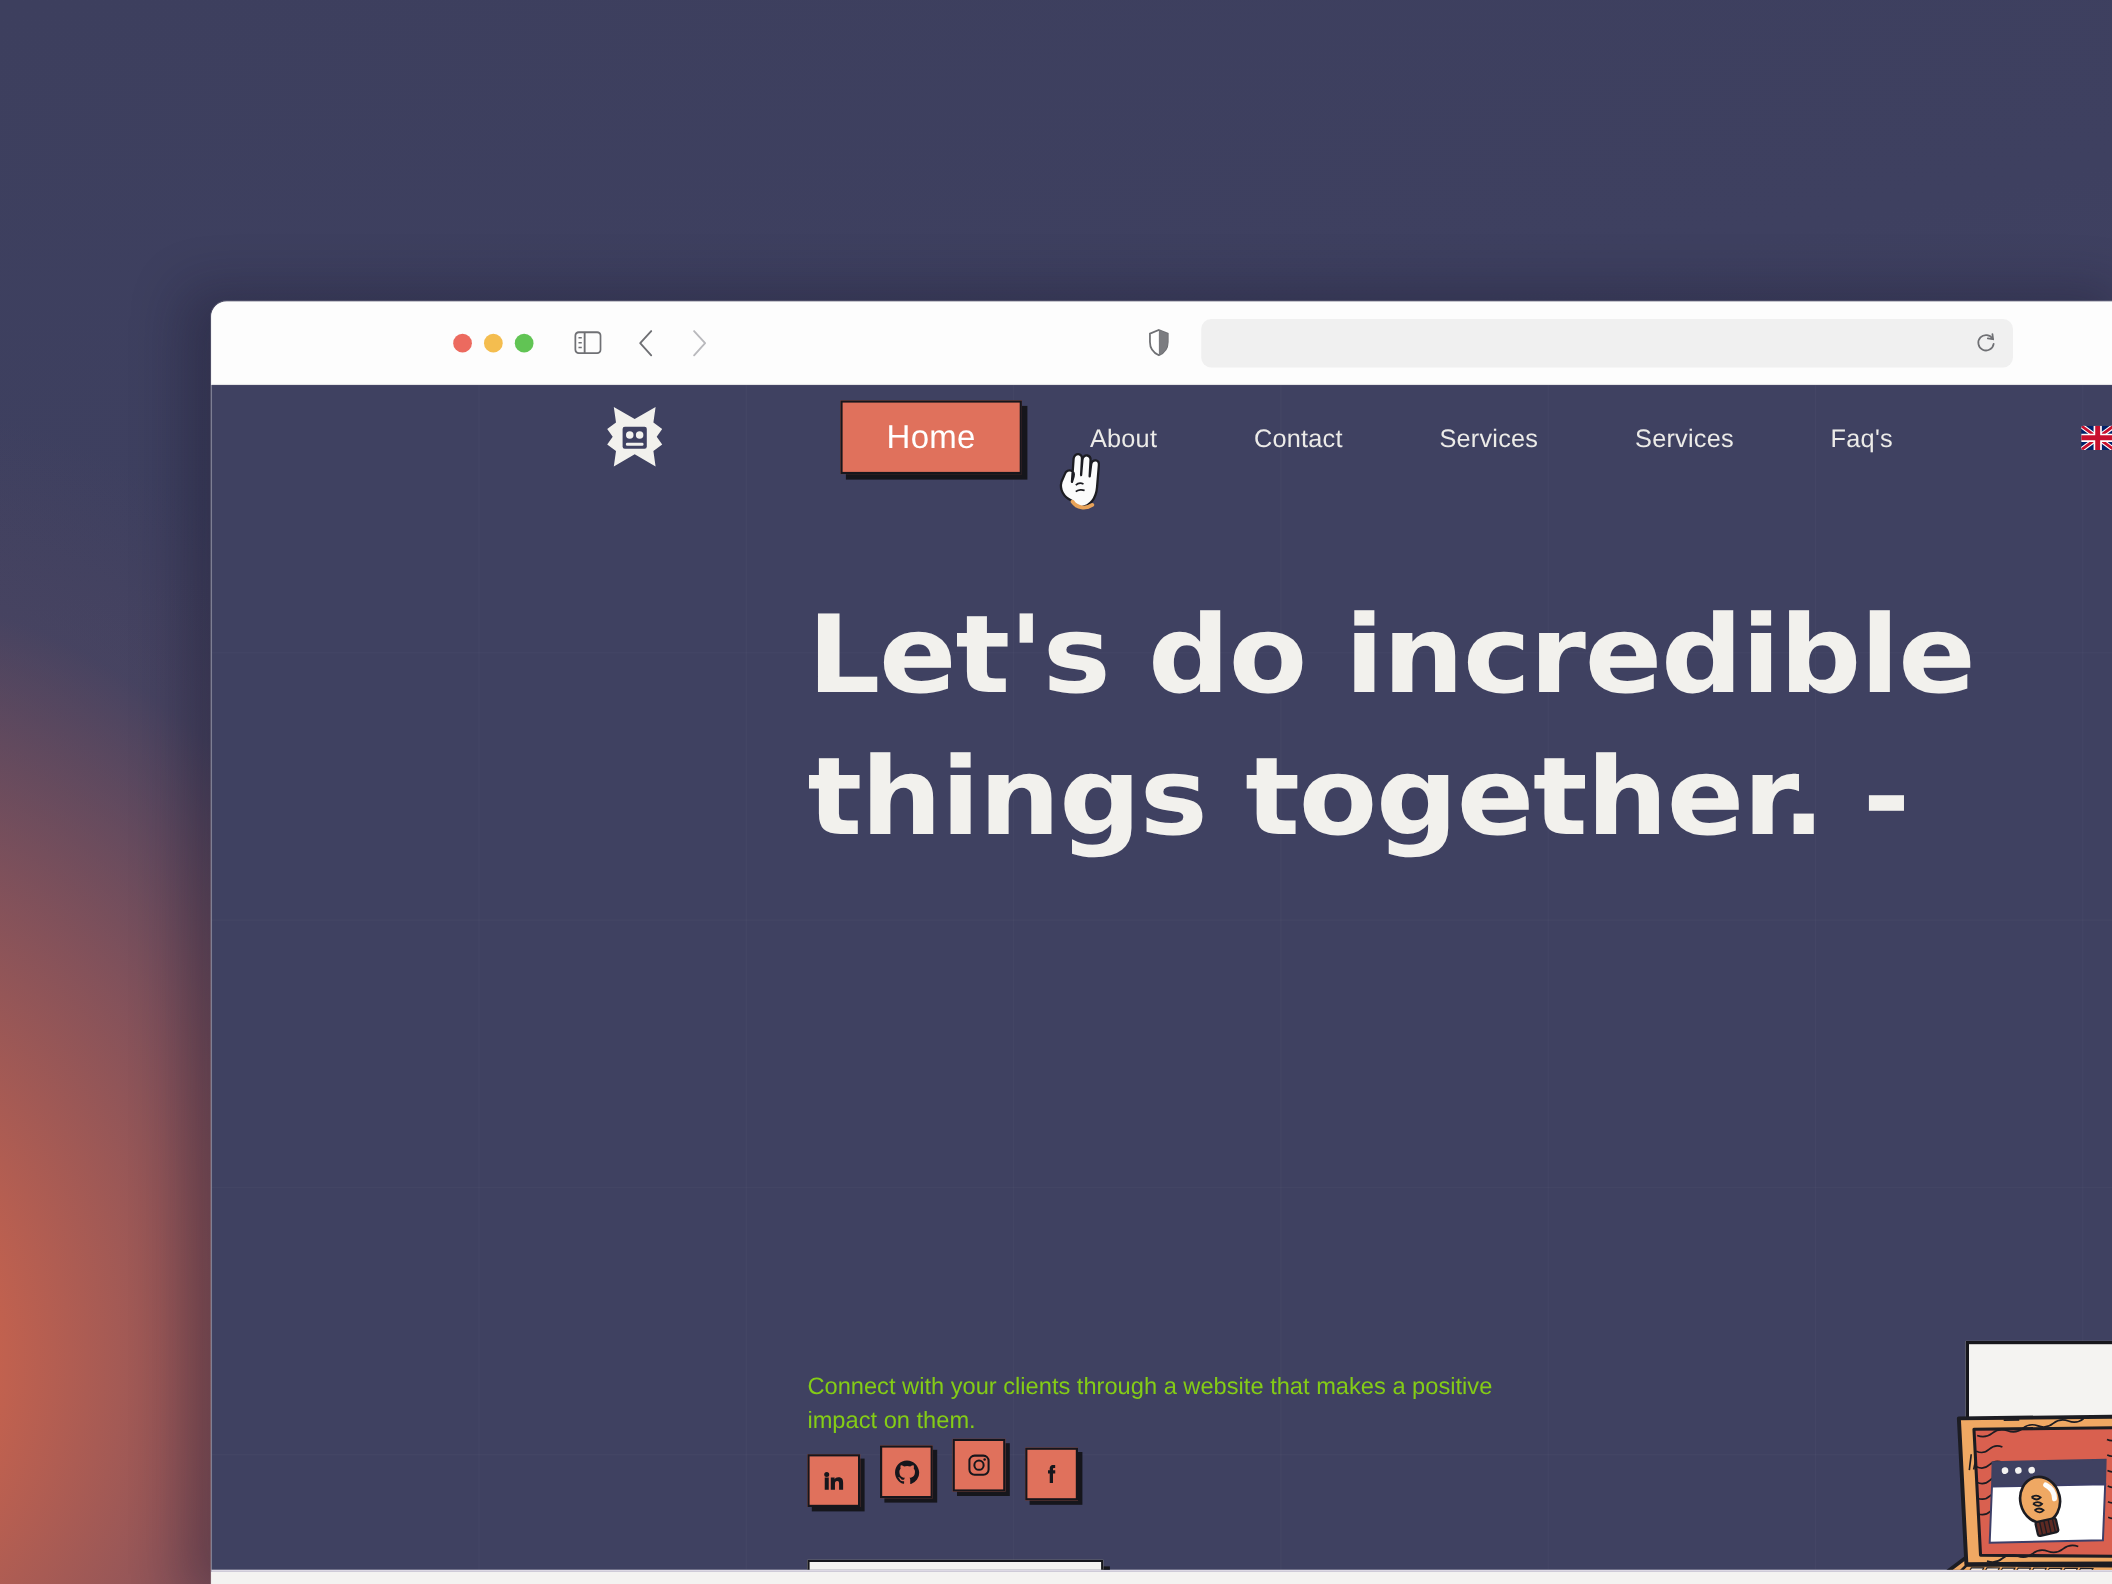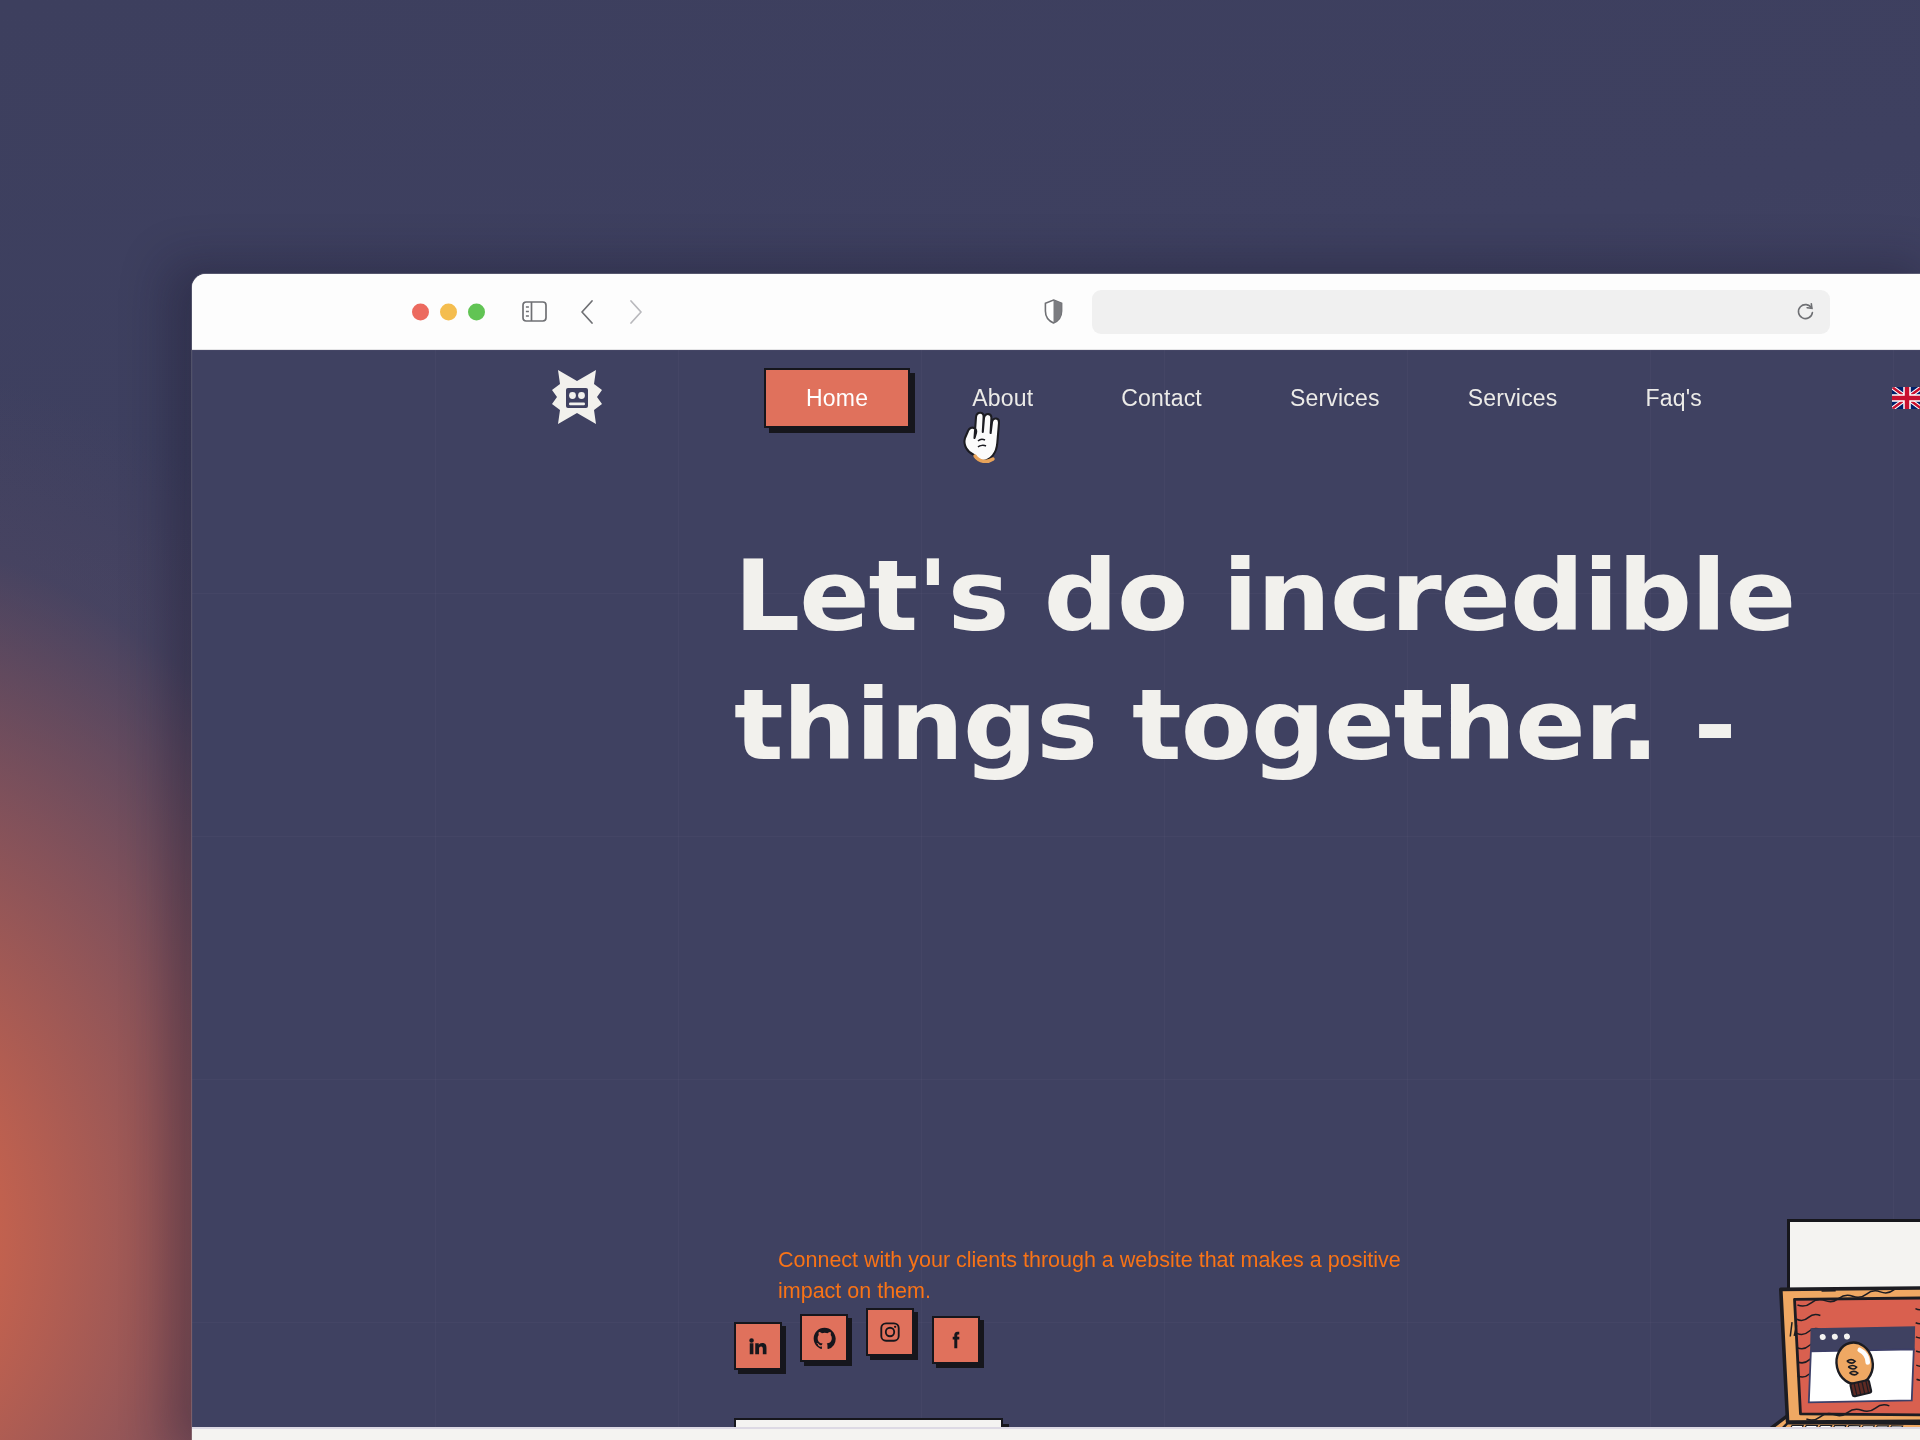--- a/index.html
+++ b/index.html
@@ -66,42 +66,42 @@
   #nav-links {
     position:absolute; left:570px; top:0; height:96px;
     display:flex; align-items:center; gap:0;
   }
   .nav-link {
     font-size:23px; color:#ecebe8; letter-spacing:0.2px;
     padding:0 44px; line-height:1; white-space:nowrap;
   }
   .nav-link.active-wrap { padding:0; margin-right:18px; margin-left:2px; }
   #nav-home-btn {
-    background:#e0715c; color:#fff; font-size:23px;
+    background:#e0715c; color:#fff; font-size:30px;
     padding:15px 40px; border:2px solid #16161c;
     box-shadow:5px 5px 0 #16161c; line-height:1;
   }
   #lang-flag {
     position:absolute; right:-6px; top:50%; transform:translateY(-50%);
     width:30px; height:22px; border-radius:2px; overflow:hidden;
   }
   
   #hand-cursor { position:absolute; left:762px; top:55px; width:54px; height:62px; z-index:9; }
 
   
   #hero-heading {
     position:absolute; left:542px; top:182px; width:1400px;
     font-family:"DejaVu Sans", sans-serif;
     font-weight:700; font-size:98px; line-height:1.32;
     letter-spacing:-1px; color:#f2f1ed; white-space:nowrap;
     transform:scaleX(1.06); transform-origin:left center;
   }
   #hero-sub {
     position:absolute; left:542px; top:895px; width:650px;
-    font-size:21.5px; line-height:1.42; color:#f97316;margin-left:44px;
+    font-size:21.5px; line-height:1.42; color:#84cc16;
   }
   #social-row { position:absolute; left:542px; top:972px; display:flex; align-items:flex-start; gap:18px; }
   .social-btn {
     width:48px; height:48px; background:#e0715c; border:2px solid #16161c;
     box-shadow:4px 4px 0 #16161c; display:flex; align-items:center;
     justify-content:center; color:#16161c;
   }
   .social-btn:nth-child(2){ margin-top:-8px; }
   .social-btn:nth-child(3){ margin-top:-14px; }
   .social-btn:nth-child(4){ margin-top:-6px; }

